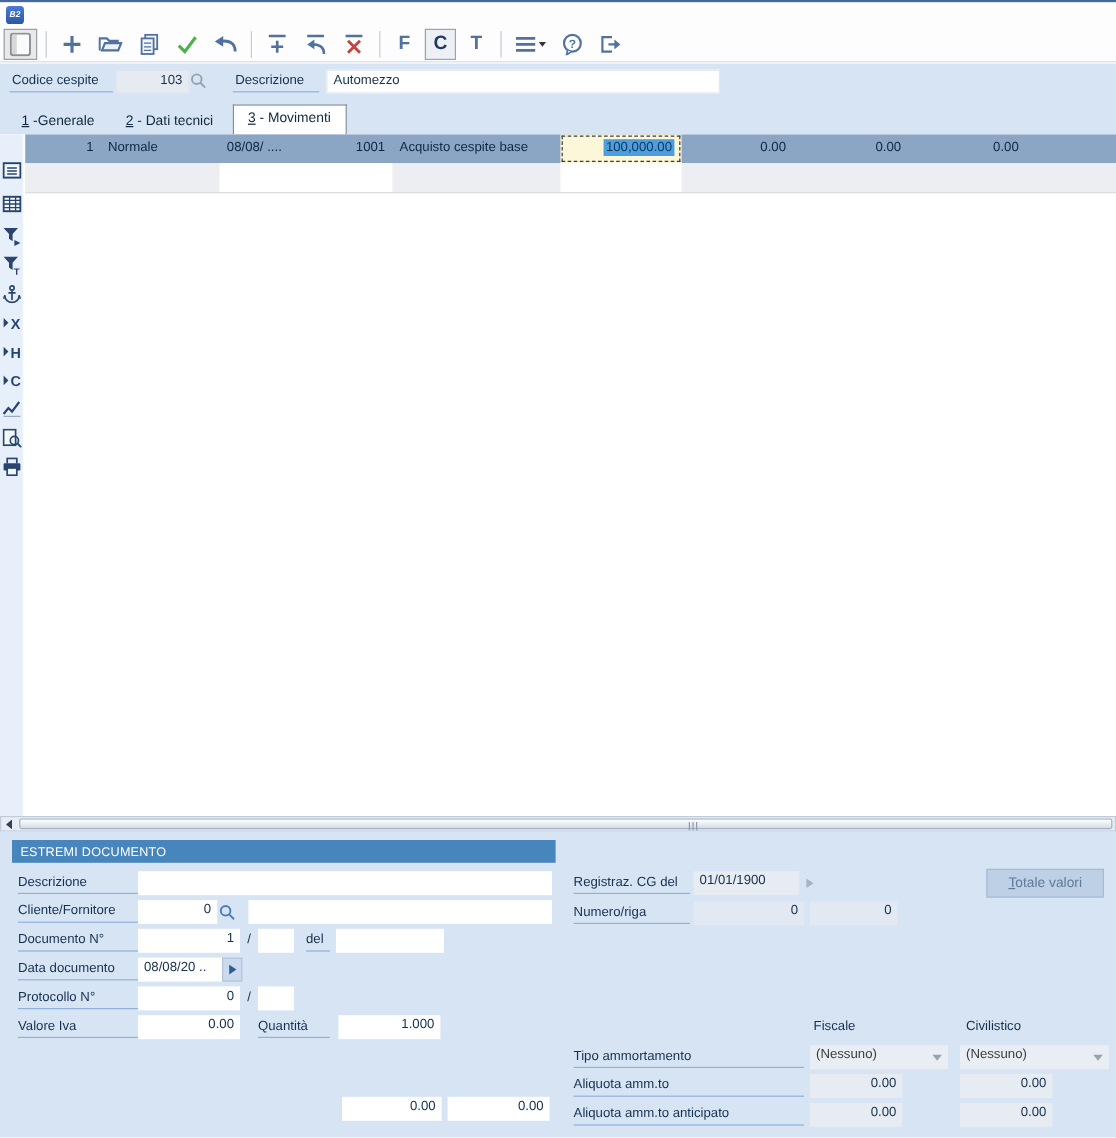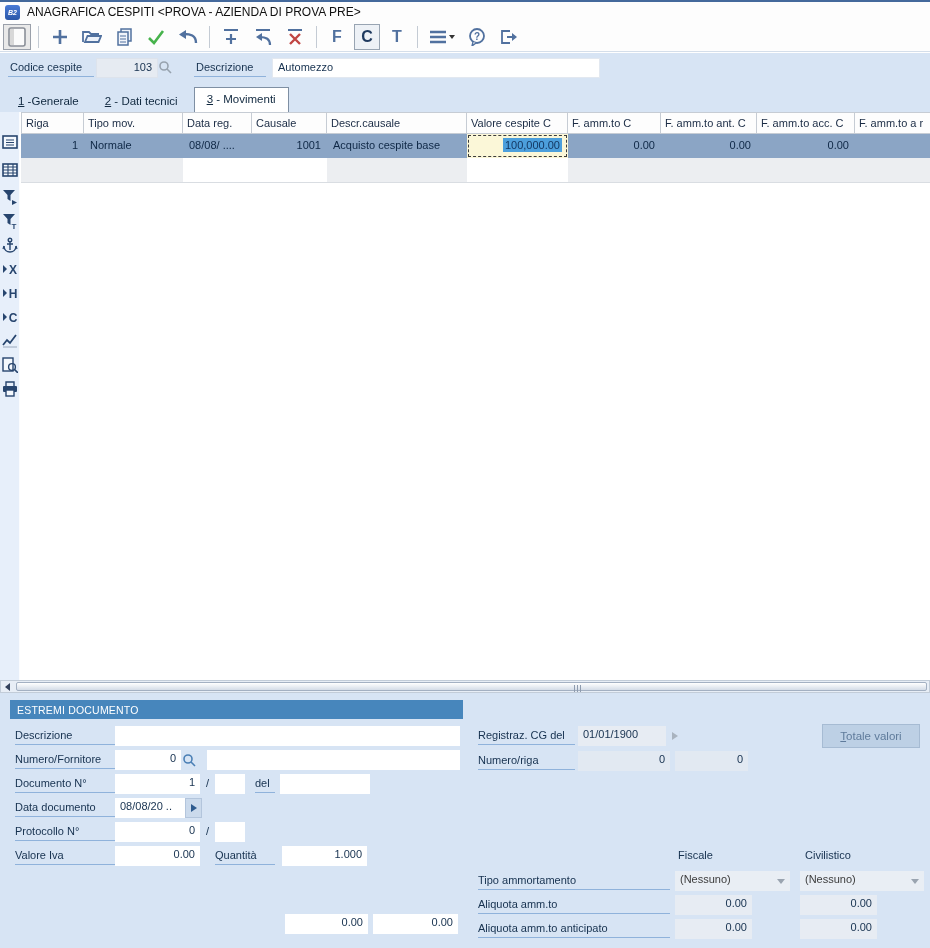--- a/index.html
+++ b/index.html
@@ -87,21 +87,20 @@
                 display:flex; align-items:center; justify-content:center; font-size:11.5px; }
   svg { display:block; }
 </style>
 </head>
 <body>
 
 <div class="top-edge"></div>
 
 <div class="titlebar">
   <div class="app-icon">B2</div>
-  <div>ANAGRAFICA CESPITI &lt;PROVA - AZIENDA DI PROVA PRE&gt;</div>
 </div>
 
 <div class="toolbar">
   <div class="tb-pressed">
     <svg width="18" height="20" viewBox="0 0 18 20">
         <rect x="1" y="1" width="16" height="18" rx="2" fill="#FBFBFB" stroke="#8A8F98" stroke-width="1.6"></rect>
         <rect x="2" y="2" width="4" height="16" fill="#D8D8D8"></rect>
       </svg>
   </div>
   <div class="tb-sep"></div>
@@ -268,32 +267,20 @@
   <div class="side-icon" style="top:269px">
     <svg width="16" height="16" viewBox="0 0 16 16">
         <path d="M4 5V1h8v4" fill="none" stroke="#27456E" stroke-width="1.4"></path>
         <rect x="1" y="5" width="14" height="6" rx="1" fill="#27456E"></rect>
         <rect x="4" y="9" width="8" height="6" fill="#F4F8FD" stroke="#27456E" stroke-width="1.4"></rect>
       </svg>
   </div>
 
   <div class="grid">
 
-    <div class="grid-row">
-      <div class="gh" style="border-left:1px solid #C6CCD4">Riga</div>
-      <div class="gh">Tipo mov.</div>
-      <div class="gh">Data reg.</div>
-      <div class="gh">Causale</div>
-      <div class="gh">Descr.causale</div>
-      <div class="gh">Valore cespite C</div>
-      <div class="gh">F. amm.to C</div>
-      <div class="gh">F. amm.to ant. C</div>
-      <div class="gh">F. amm.to acc. C</div>
-      <div class="gh" style="border-right:none">F. amm.to a r</div>
-    </div>
 
     <div class="grid-row row-sel">
       <div class="gc num">1</div>
       <div class="gc">Normale</div>
       <div class="gc">08/08/ ....</div>
       <div class="gc num">1001</div>
       <div class="gc">Acquisto cespite base</div>
       <div class="gc focus-cell"><span class="sel-text">100,000.00</span></div>
       <div class="gc num">0.00</div>
       <div class="gc num">0.00</div>
@@ -331,21 +318,21 @@
 </div>
 
 <div class="bottom">
 
   <div class="panel" style="left:10px; width:453px;">
     <div class="panel-hd">ESTREMI DOCUMENTO</div>
 
     <div class="plabel" style="left:5px; top:27px; width:100px;">Descrizione</div>
     <div class="pfield" style="left:105px; top:26px; width:345px;"></div>
 
-    <div class="plabel" style="left:5px; top:51px; width:100px;">Numero/Fornitore</div>
+    <div class="plabel" style="left:5px; top:51px; width:100px;">Cliente/Fornitore</div>
     <div class="pfield num" style="left:105px; top:50px; width:66px;">0</div>
     <div class="mini-btn" style="left:171px; top:50px; background:transparent; border:none;">
       <svg width="15" height="15" viewBox="0 0 15 15">
           <circle cx="6" cy="6" r="4" fill="none" stroke="#4A7FB5" stroke-width="1.6"></circle>
           <path d="M9 9l4 4" stroke="#4A7FB5" stroke-width="1.6"></path>
         </svg>
     </div>
     <div class="pfield" style="left:197px; top:50px; width:253px;"></div>
 
     <div class="plabel" style="left:5px; top:75px; width:100px;">Documento N°</div>

